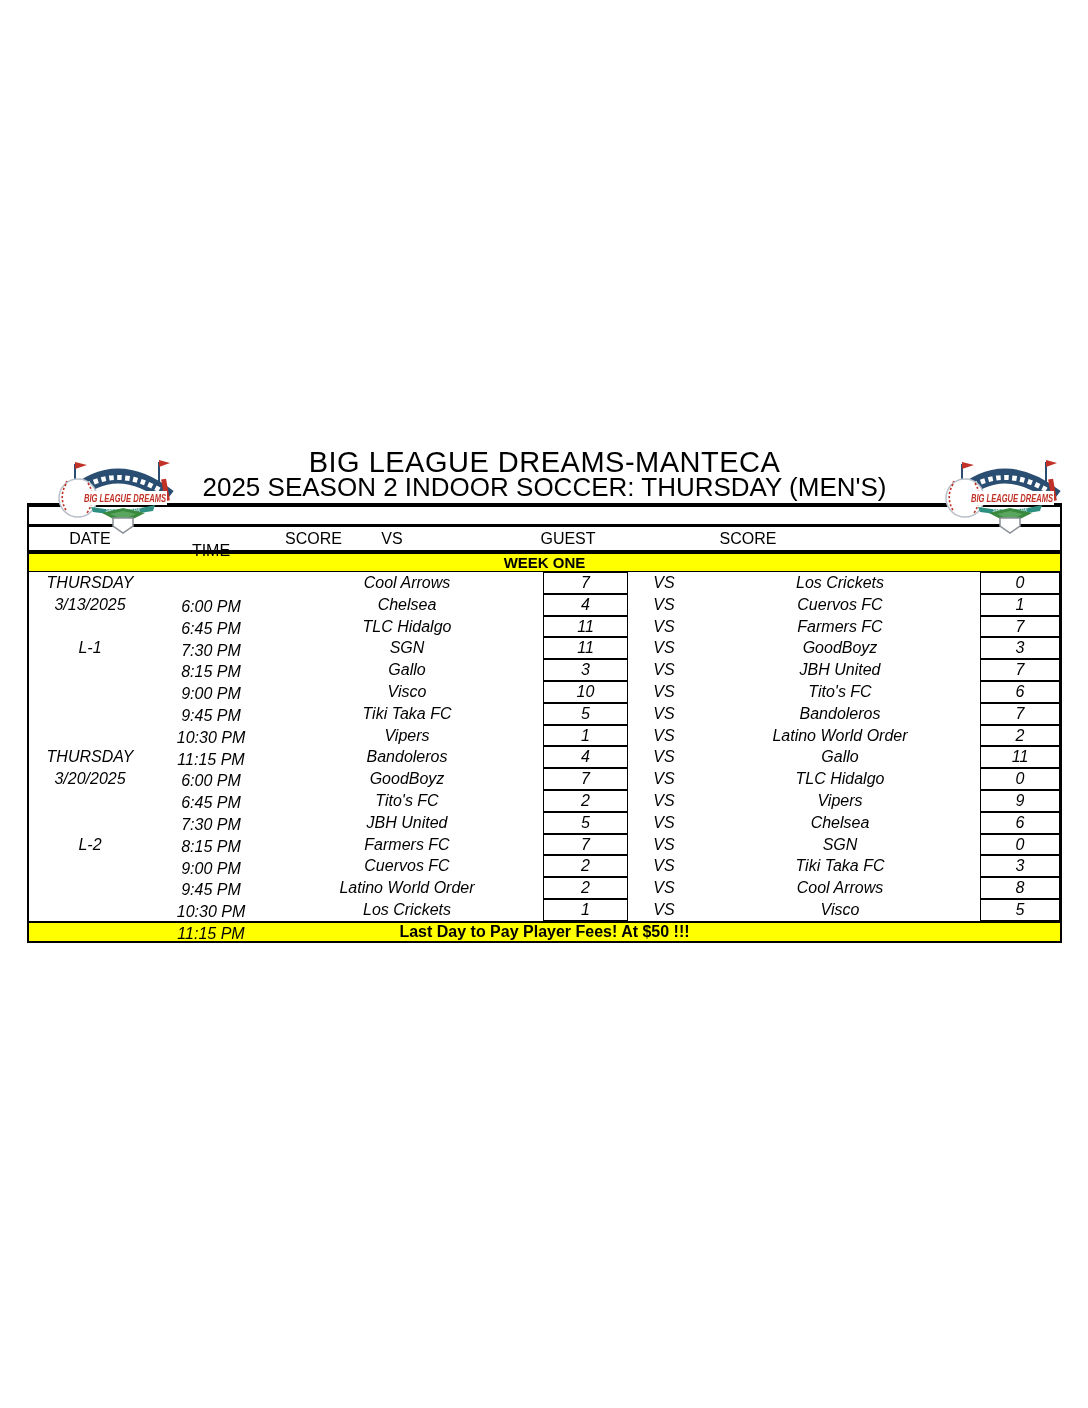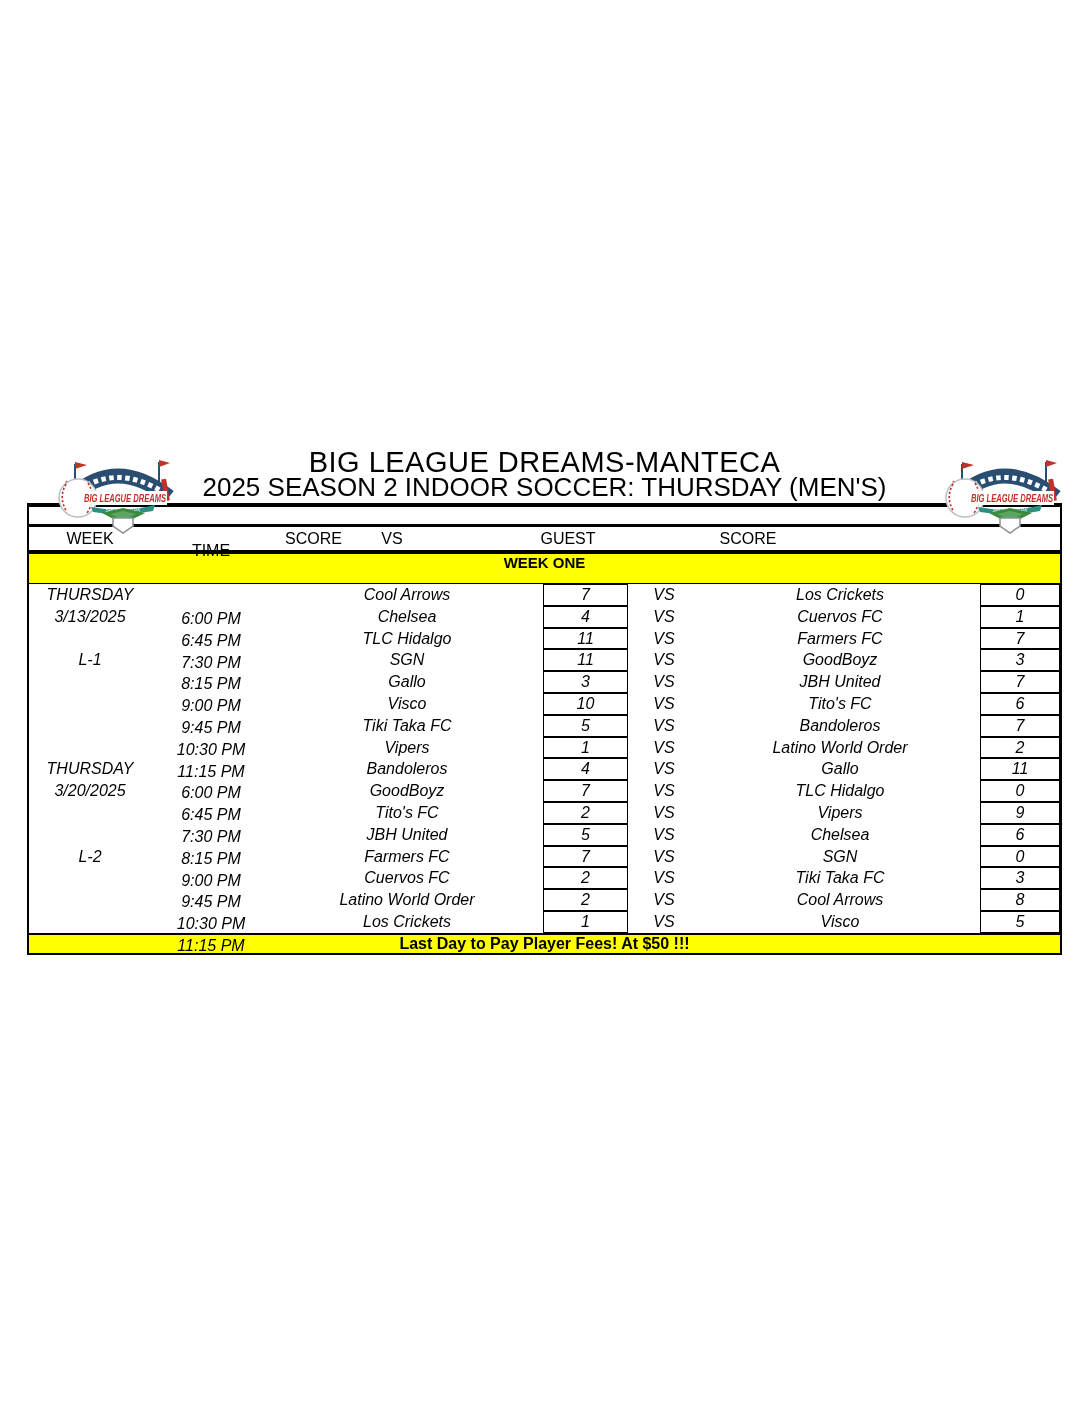--- a/index.html
+++ b/index.html
@@ -47,21 +47,21 @@
   .c-vs    { width:72px;  }
   .c-guest { width:280px; }
   .c-score2{ width:80px;  }
   .c-score .box, .c-score2 .box {
     height:100%; border:1px solid #000; background:#fff;
     line-height:20px;
   }
   .banner {
     text-align:center; font-weight:bold; color:#000;
   }
-  .banner-week { height:30px; font-size:15px; line-height:17px; border-bottom:1px solid #000; }
+  .banner-week { height:18px; font-size:15px; line-height:17px; border-bottom:1px solid #000; }
   .banner-mid  { height:21px; font-size:16px; line-height:17px; border-top:2px solid #000; border-bottom:2px solid #000; }
   .banner-last { height:20px; font-size:16px; line-height:18px; border-top:2px solid #000; }
 </style>
 </head>
 <body>
 
 <div class="page">
 
   <div class="logo logo-left">
     <svg viewBox="0 0 118 84">
@@ -113,21 +113,21 @@
     <div class="main-title">BIG LEAGUE DREAMS-MANTECA</div>
     <div class="sub-title">2025 SEASON 2 INDOOR SOCCER: THURSDAY (MEN'S)</div>
   </div>
 
   <div class="top-rule"></div>
 
   <div class="grid">
     <div class="gap-row"></div>
 
     <div class="header-row">
-      <div class="cell c-date">WEEK</div>
+      <div class="cell c-date">DATE</div>
       <div class="cell c-time">TIME</div>
       <div class="cell c-score">SCORE</div>
       <div class="cell c-vs">VS</div>
       <div class="cell c-guest">GUEST</div>
       <div class="cell c-score2">SCORE</div>
     </div>
 
     <div class="banner banner-week" style="background:#ffff00;">WEEK ONE</div>
 
     <div>

